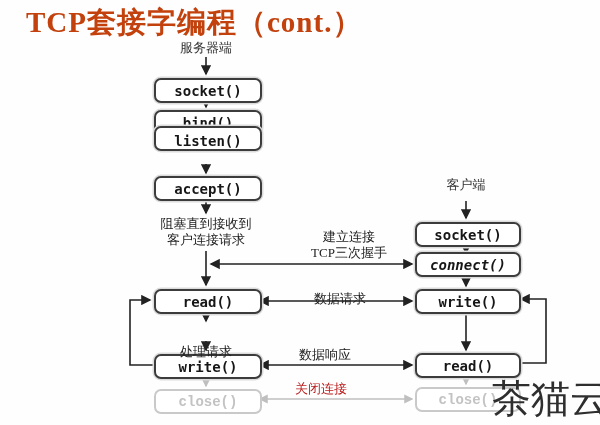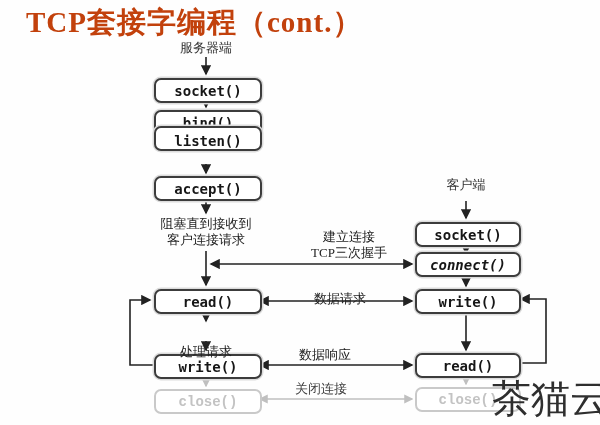--- a/index.html
+++ b/index.html
@@ -23,21 +23,21 @@
     font-family:"DejaVu Sans Mono","Liberation Mono",monospace;
     font-weight:bold;font-size:14px;color:#161616;
   }
   .fbox.gray{border-color:#c9c9c9;color:#c3c3c3;box-shadow:none;font-family:Liberation Mono, monospace;}
   .srv{left:154px;width:104px;}
   .cli{left:415px;width:102px;}
   .note{
     position:absolute;text-align:center;font-size:13px;color:#222;
     line-height:16px;white-space:pre-line;
   }
-  .note.gray{color:#404040;}
+  .note.gray{color:#b91c1c;}
   .watermark{
     position:absolute;left:492px;top:372px;font-size:39px;color:#2e2e2e;
     font-family:"DejaVu Sans","Liberation Sans",sans-serif;font-weight:500;
     white-space:nowrap;
   }
 </style>
 </head>
 <body>
 
 <div id="stage">

